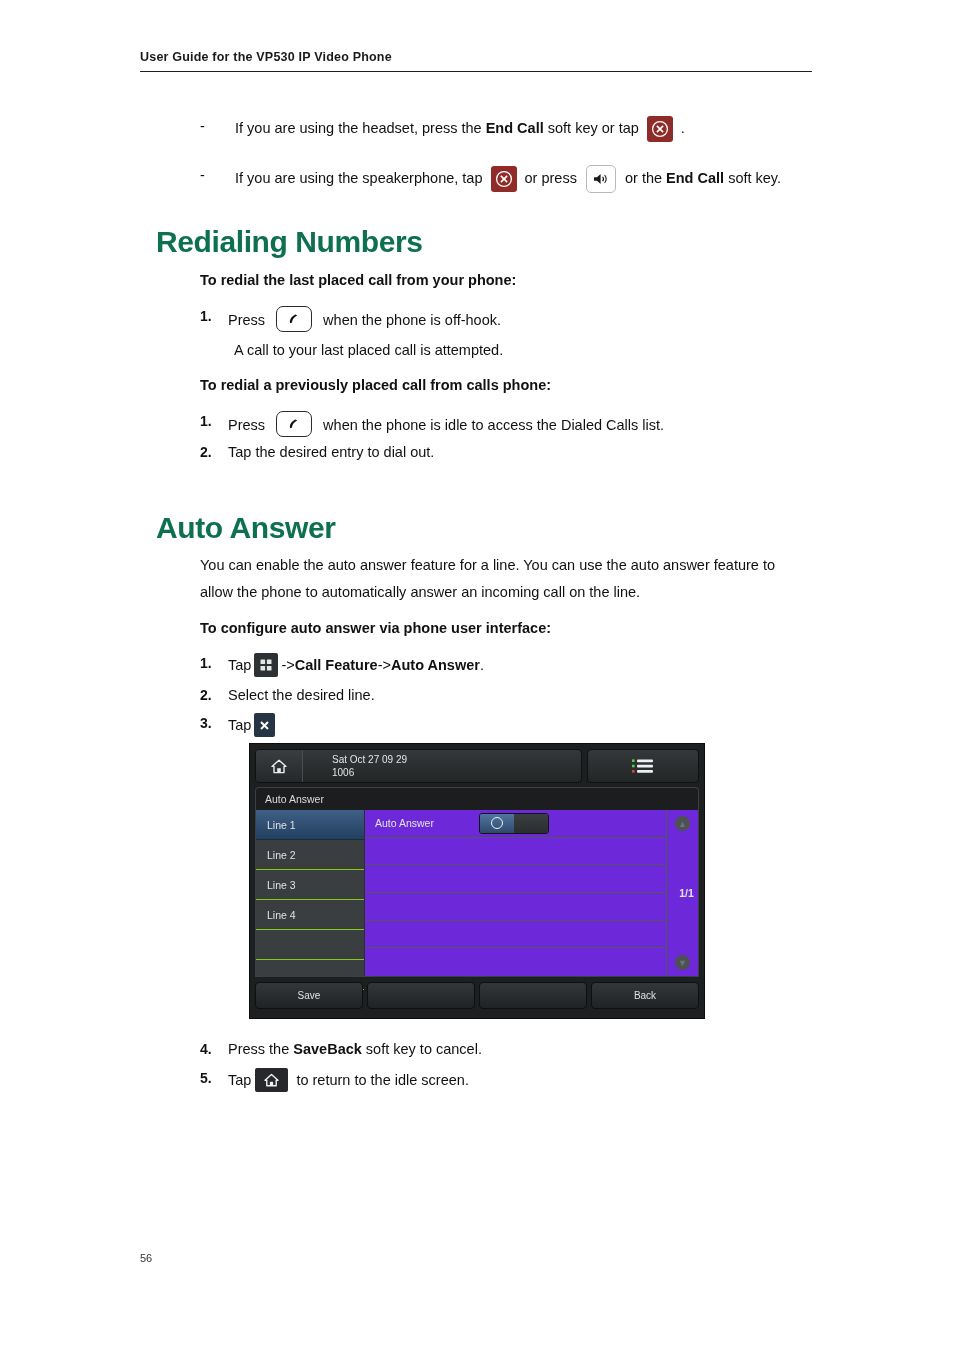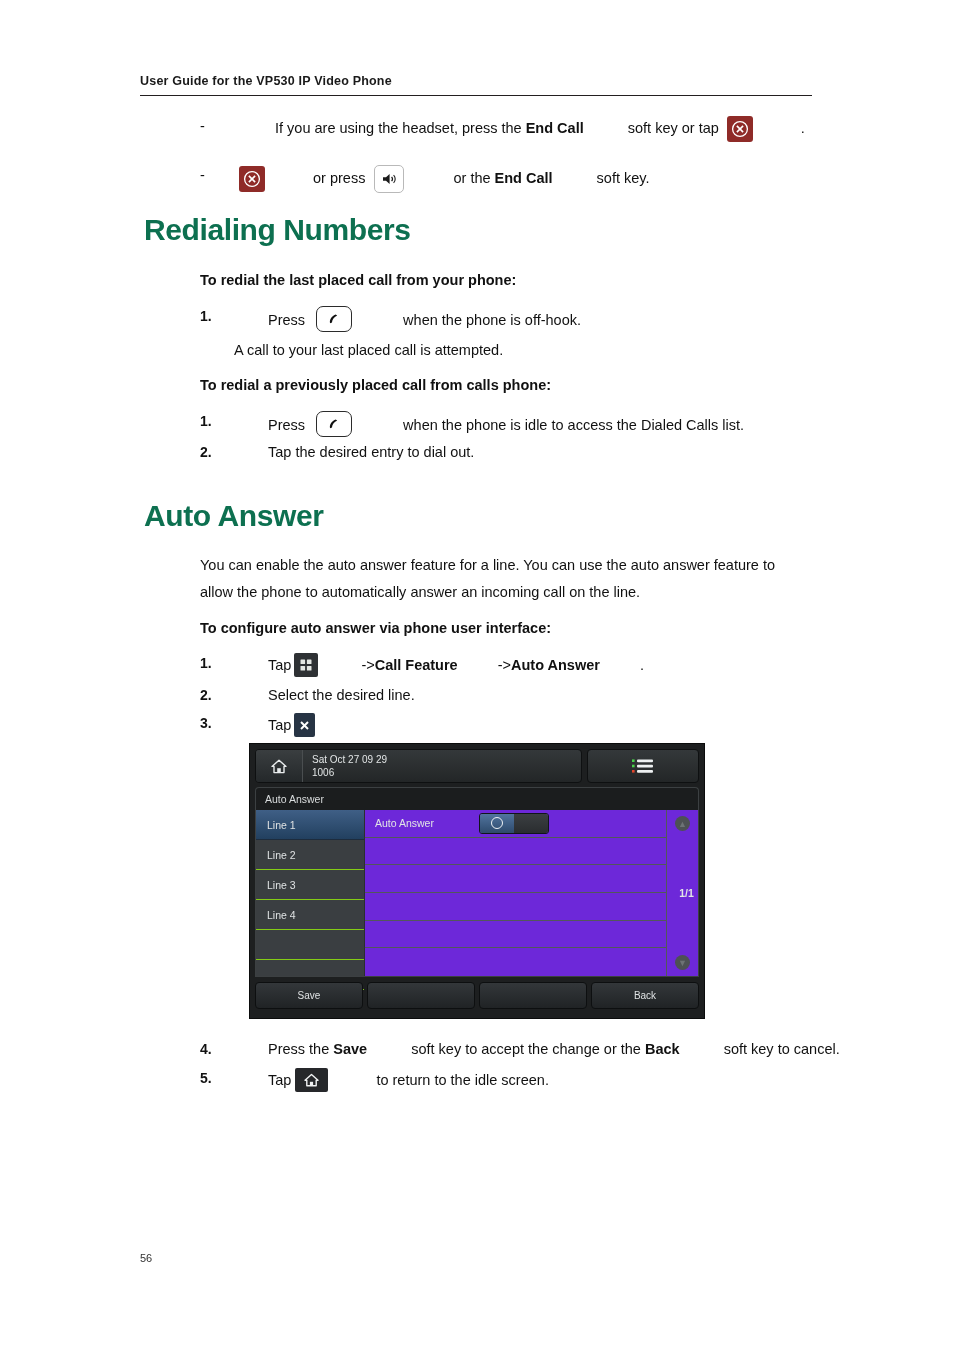--- a/index.html
+++ b/index.html
@@ -20,21 +20,21 @@
     position: relative;
     width: 954px;
     height: 1350px;
     box-sizing: border-box;
   }
 
   
   .runhead {
     position: absolute;
     left: 140px;
-    top: 74px;
+    top: 50px;
     width: 672px;
   }
   .runhead-text {
     font-size: 12.5px;
     font-weight: bold;
     letter-spacing: 0.2px;
     color: #1a1a1a;
     padding-bottom: 7px;
   }
   .runhead-rule {
@@ -58,29 +58,29 @@
     box-sizing: content-box;
     font-size: 14.5px;
   }
   .bullet-text {
     flex: 1;
     display: flex;
     flex-wrap: wrap;
     align-items: center;
     gap: 0px;
   }
-  .t { white-space: pre; margin-left: 40px; }
+  .t { white-space: pre; }
   .b { font-weight: bold; white-space: pre; }
 
   h1.section {
     font-size: 30px;
     font-weight: bold;
     color: #0d7050;
     letter-spacing: -0.4px;
-    margin: 4px;
+    margin: 16px;
     padding: 0;
     line-height: 1;
   }
 
   .subhead {
     font-size: 14.5px;
     font-weight: bold;
     color: #111;
     margin: 0;
     padding: 0;
@@ -192,20 +192,21 @@
     gap: 5px;
   }
   .ph-status {
     flex: 1 1 auto;
     display: flex;
     align-items: stretch;
     background: linear-gradient(#34383a, #232627);
     border: 1px solid #0e1011;
     border-radius: 4px;
     overflow: hidden;
+    gap: 20px;
   }
   .ph-home-btn {
     width: 46px;
     display: flex;
     align-items: center;
     justify-content: center;
     border-right: 1px solid #4a4e50;
     background: linear-gradient(#3a3e40, #24282a);
   }
   .ph-status-text {
@@ -390,20 +391,21 @@
             <line x1="13.1" y1="6.9" x2="6.9" y2="13.1" stroke="#ffffff" stroke-width="1.6"></line>
           </svg>
         </span>
         <span class="t"> .</span>
       </div>
     </div>
 
     <div class="bullet-row" style="margin-bottom:0;">
       <div class="bullet-dash">-</div>
       <div class="bullet-text">
+        <span class="t">If you are using the speakerphone, tap </span>
         <span class="ico ico-endcall">
           <svg width="20" height="20" viewBox="0 0 20 20" aria-hidden="true">
             <circle cx="10" cy="10" r="7.4" fill="none" stroke="#ffffff" stroke-width="1.3"></circle>
             <line x1="6.9" y1="6.9" x2="13.1" y2="13.1" stroke="#ffffff" stroke-width="1.6"></line>
             <line x1="13.1" y1="6.9" x2="6.9" y2="13.1" stroke="#ffffff" stroke-width="1.6"></line>
           </svg>
         </span>
         <span class="t"> or press </span>
         <span class="ico ico-speaker">
           <svg width="17" height="14" viewBox="0 0 17 14" aria-hidden="true">
@@ -575,21 +577,20 @@
       <div class="ph-softkey"></div>
       <div class="ph-softkey">Back</div>
     </div>
   </div>
 
   <div class="step" style="position:absolute; left:200px; top:1039px; width:640px;">
     <div class="step-num">4.</div>
     <div class="step-body">
       <span class="t">Press the </span>
         <span class="b">Save</span>
-        <span class="t"> soft key to accept the change or the </span>
         <span class="b">Back</span>
         <span class="t"> soft key to cancel.</span>
     </div>
   </div>
 
   <div class="step" style="position:absolute; left:200px; top:1068px; width:640px;">
     <div class="step-num">5.</div>
     <div class="step-body">
       <span class="t">Tap</span>
       <span class="ico ico-home">

